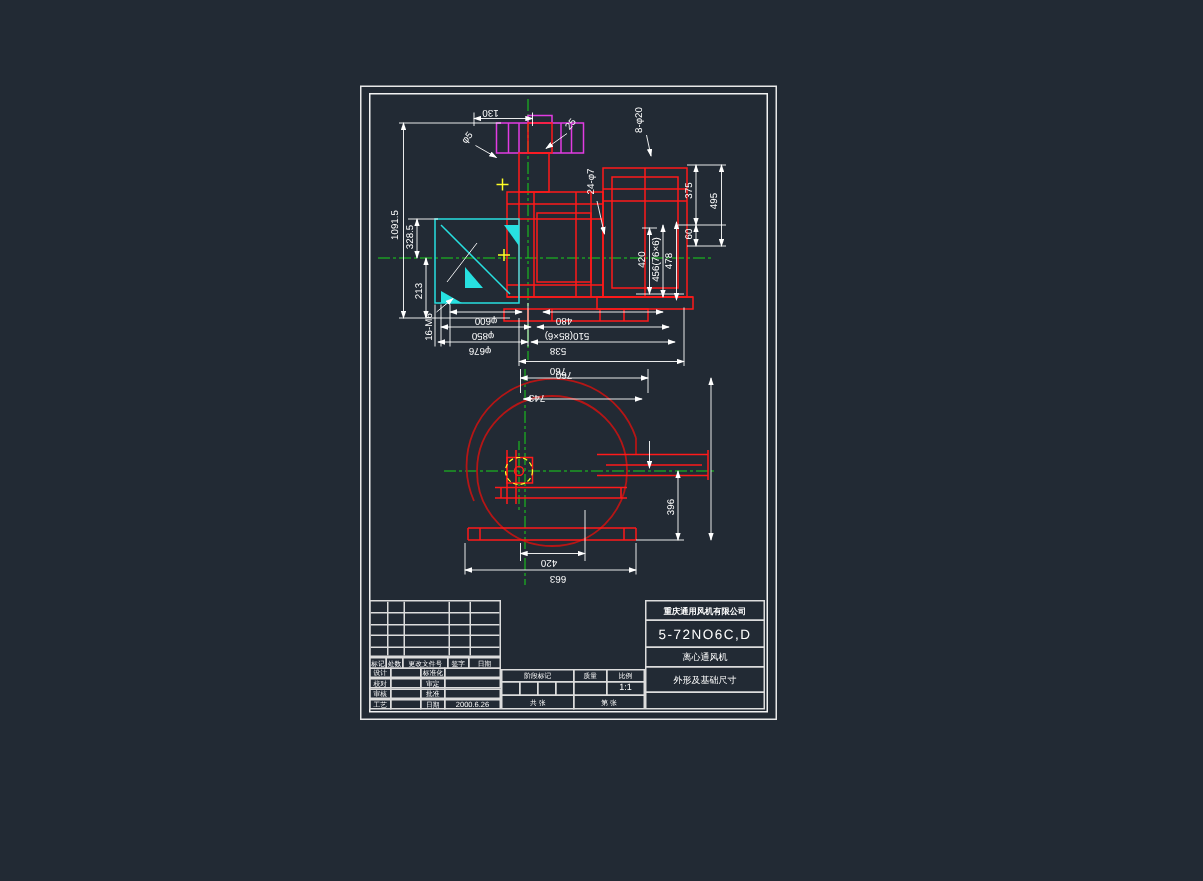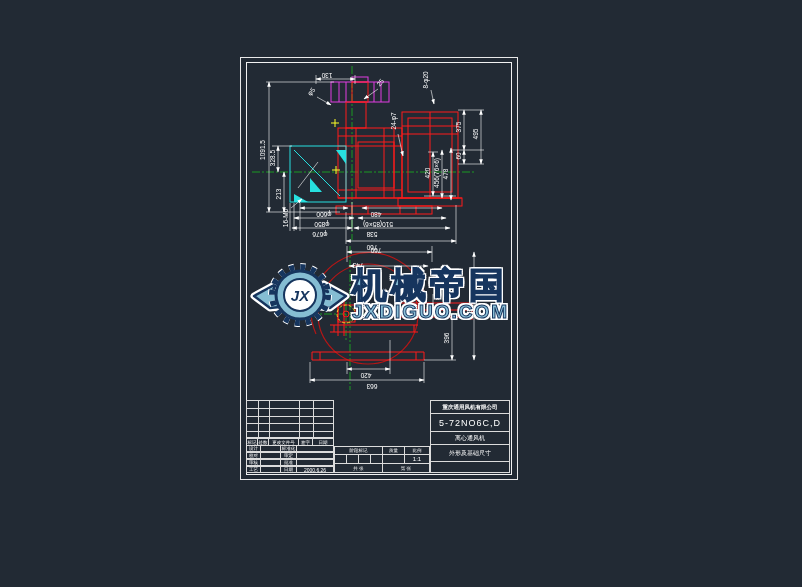--- a/index.html
+++ b/index.html
@@ -225,41 +225,20 @@
 
     <g>
       <text transform="translate(376,248) rotate(180)" text-anchor="middle">760</text>
       <text transform="translate(358,263) rotate(180)" text-anchor="middle">743</text>
       <text transform="translate(449,338) rotate(-90)" text-anchor="middle">396</text>
       <text transform="translate(366,373) rotate(180)" text-anchor="middle">420</text>
       <text transform="translate(372,384) rotate(180)" text-anchor="middle">663</text>
     </g>
   </svg>
 
-  <div class="wm">
-    <svg width="100" height="82" viewBox="0 0 100 82">
-      <g stroke="#ffffff" stroke-width="7" fill="#85bdd3" stroke-linejoin="round">
-        <path d="M4,42 L26,30 L22,38 L38,32 L34,42 L48,40 L40,52 L20,54 Z"></path>
-        <path d="M96,42 L74,30 L78,38 L62,32 L66,42 L52,40 L60,52 L80,54 Z"></path>
-      </g>
-      <g stroke="#16355e" stroke-width="2.5" fill="#85bdd3" stroke-linejoin="round">
-        <path d="M4,42 L26,30 L22,38 L38,32 L34,42 L48,40 L40,52 L20,54 Z"></path>
-        <path d="M96,42 L74,30 L78,38 L62,32 L66,42 L52,40 L60,52 L80,54 Z"></path>
-      </g>
-      <circle cx="50" cy="41" r="28" fill="none" stroke="#ffffff" stroke-width="8" stroke-dasharray="5 6"></circle>
-      <circle cx="50" cy="41" r="28" fill="none" stroke="#16355e" stroke-width="6" stroke-dasharray="5 6"></circle>
-      <circle cx="50" cy="41" r="24" fill="#85bdd3" stroke="#16355e" stroke-width="3"></circle>
-      <circle cx="50" cy="41" r="16" fill="#ffffff" stroke="#16355e" stroke-width="2"></circle>
-      <text x="50" y="47" text-anchor="middle" style="font-size:15px;font-weight:bold;font-style:italic;fill:#16355e;">JX</text>
-    </svg>
-    <div class="wm-textcol">
-      <div class="wm-title">机械帝国</div>
-      <div class="wm-sub">JXDIGUO.COM</div>
-    </div>
-  </div>
 
   <div class="tb">
 
     <div class="cell" style="left:0;top:0;width:88px;height:38px;">
       <div class="gline" style="left:11px;top:0;width:1px;height:38px;"></div>
       <div class="gline" style="left:22px;top:0;width:1px;height:38px;"></div>
       <div class="gline" style="left:52px;top:0;width:1px;height:38px;"></div>
       <div class="gline" style="left:66px;top:0;width:1px;height:38px;"></div>
       <div class="gline" style="left:0;top:7px;width:88px;height:1px;"></div>
       <div class="gline" style="left:0;top:15px;width:88px;height:1px;"></div>

